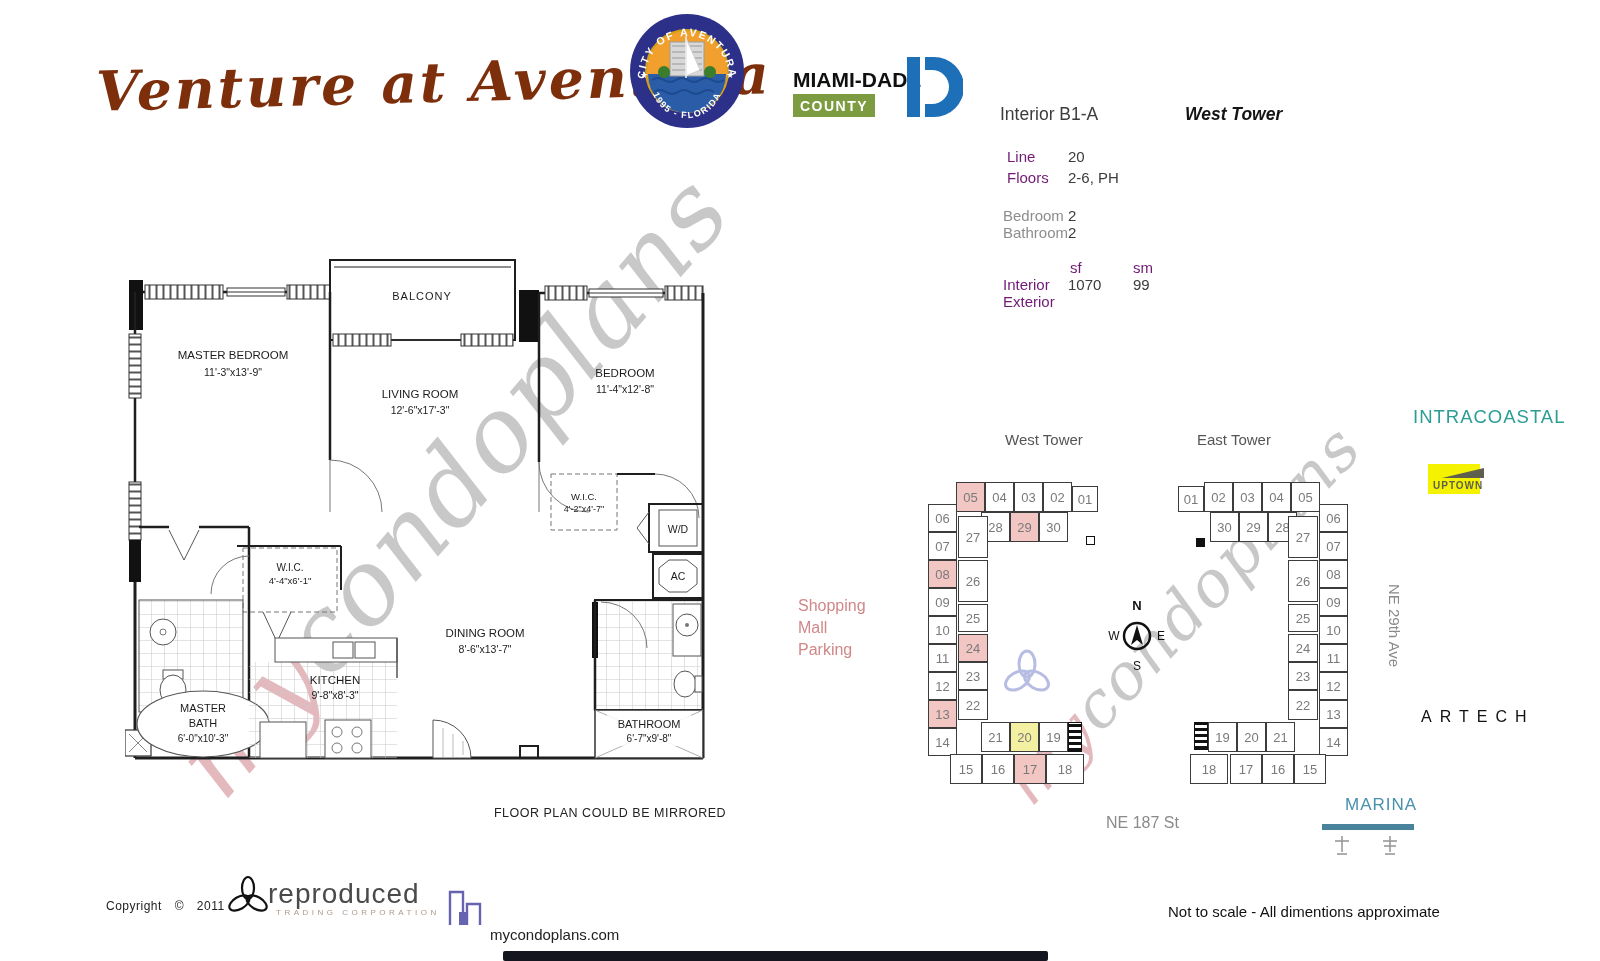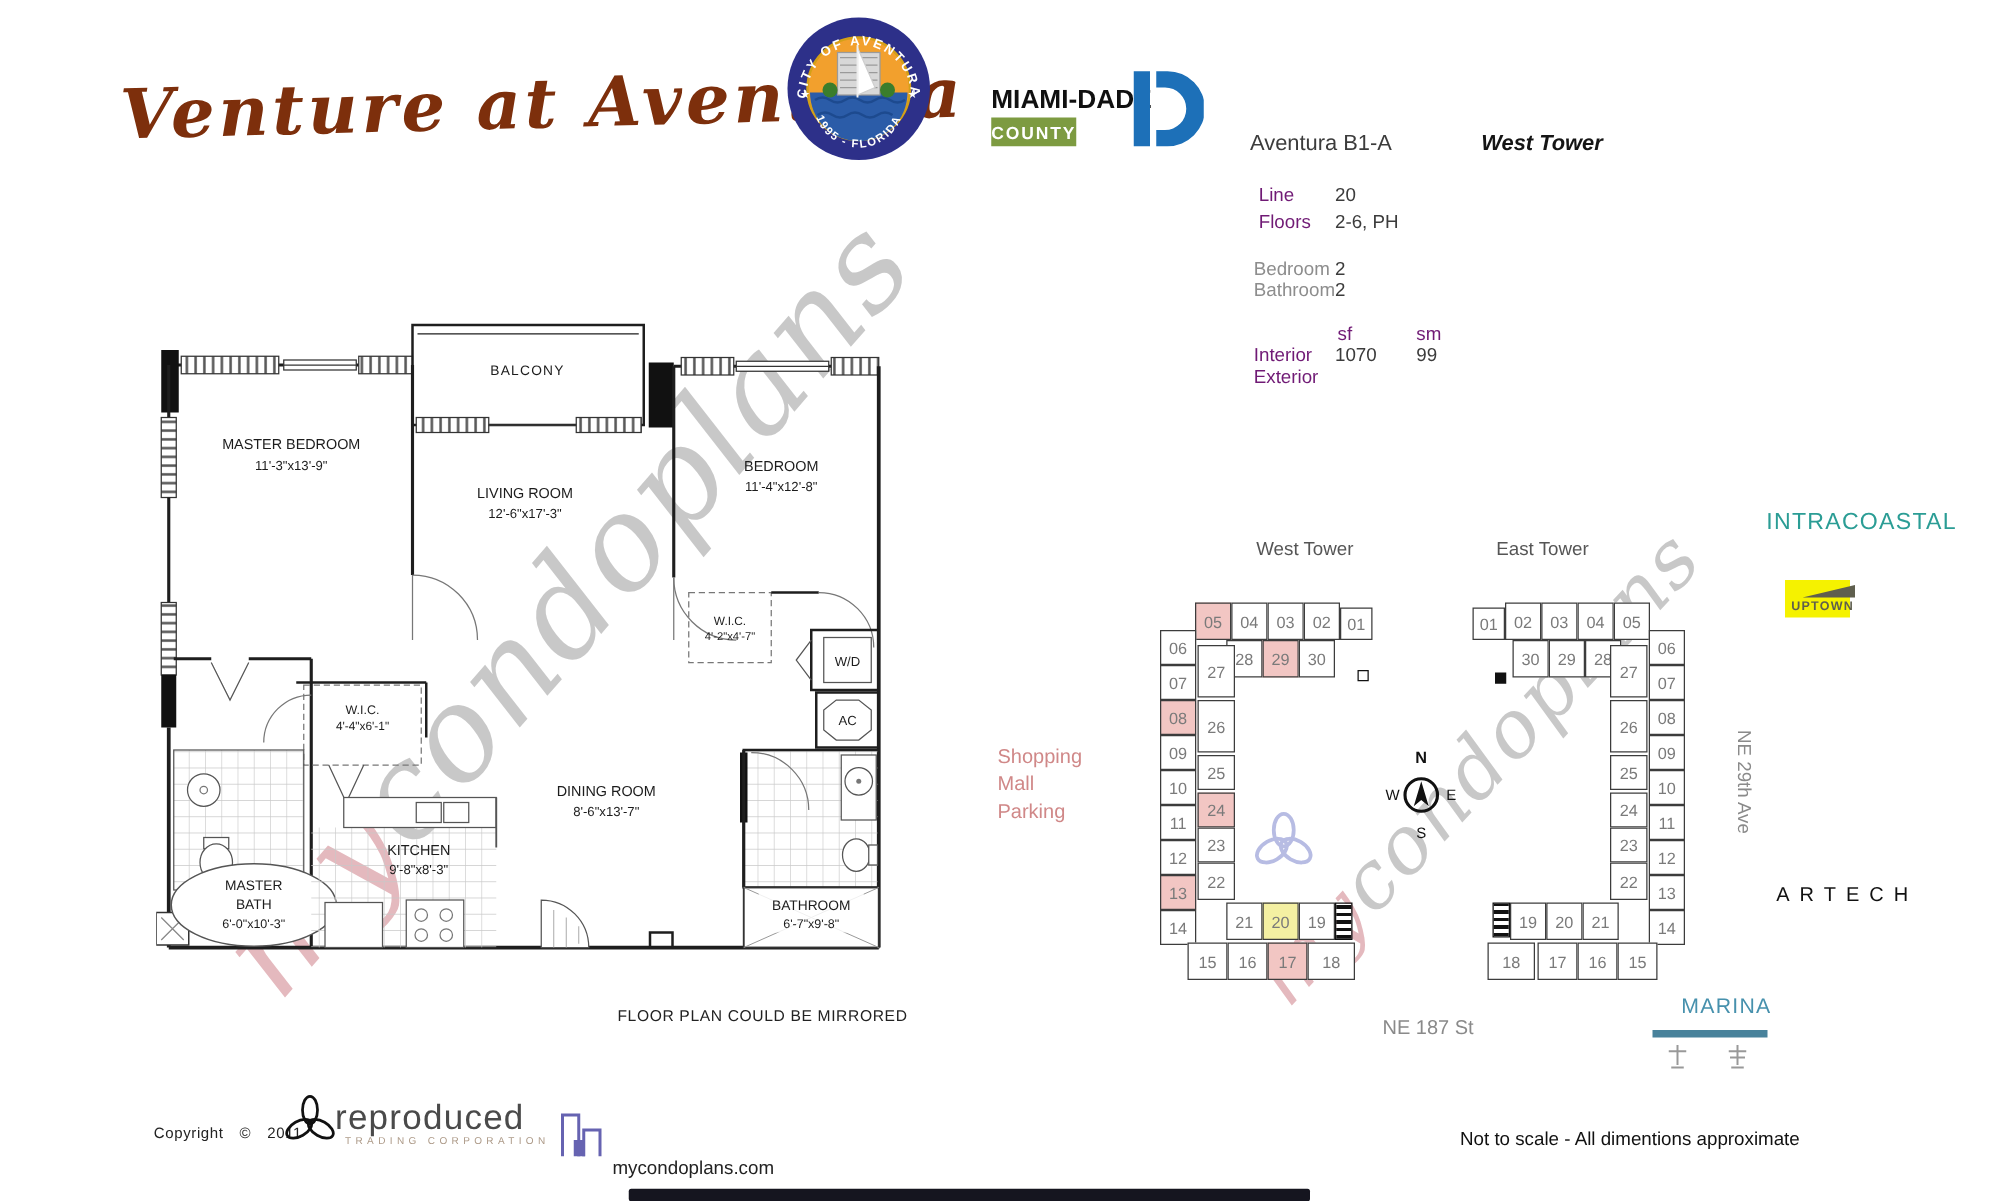--- a/index.html
+++ b/index.html
@@ -3,21 +3,21 @@
 <meta charset="utf-8">
 <style>
   html,body{margin:0;padding:0;background:#888;}
   .page{position:relative;width:1600px;height:961px;background:#fff;overflow:hidden;
         font-family:"Liberation Sans",sans-serif;margin:0 auto;}
   .abs{position:absolute;}
   
   .title{left:96px;top:50px;font-family:"DejaVu Serif",serif;font-style:italic;font-weight:bold;
          font-size:55px;color:#7d2f0c;letter-spacing:3px;transform:rotate(-1.5deg);white-space:nowrap;}
   .md-name{left:793px;top:68px;font-size:21px;font-weight:900;color:#101010;letter-spacing:0;}
-  .md-county{left:793px;top:94px;width:68px;height:23px;background:#7d9b41;color:#fff;
+  .md-county{left:793px;top:94px;width:82px;height:23px;background:#7d9b41;color:#fff;
              font-size:14px;font-weight:bold;letter-spacing:1.5px;display:flex;align-items:center;justify-content:center;}
   
   .res-label{font-size:15px;color:#701a75;}
   .res-label.dim{color:#8d8d8d;}
   .res-val{font-size:15px;color:#3c3c3c;}
   .res-title{font-size:17.5px;color:#3c3c3c;}
   .res-tower{font-size:17.5px;color:#151515;font-style:italic;font-weight:bold;}
   
   .wm-mls{left:6px;top:448px;font-size:26px;color:#b3b3b3;letter-spacing:1px;}
   .wm-script{font-family:"DejaVu Serif",serif;font-style:italic;white-space:nowrap;
@@ -41,21 +41,21 @@
   .lbl-shopping{left:798px;top:595px;font-size:16px;color:#d08888;line-height:22px;}
   .lbl-ne187{left:1106px;top:814px;font-size:16px;color:#8a8a8a;}
   .lbl-ne29{left:1386px;top:584px;font-size:15px;color:#8a8a8a;writing-mode:vertical-rl;}
   .lbl-intra{left:1413px;top:406px;font-size:18.5px;color:#2b9d95;letter-spacing:1px;}
   .lbl-artech{left:1421px;top:708px;font-size:16px;color:#111;letter-spacing:8px;font-weight:500;}
   .lbl-marina{left:1345px;top:795px;font-size:17px;color:#4791ad;letter-spacing:1px;}
   .marina-bar{left:1322px;top:824px;width:92px;height:6px;background:#48829b;}
   .uptown{left:1428px;top:464px;width:52px;height:30px;background:#f5f200;}
   .uptown-txt{position:absolute;left:5px;bottom:3px;font-size:10px;font-weight:900;color:#5f5f4e;letter-spacing:1px;}
   
-  .ft-copy{left:123px;top:899px;font-size:12px;color:#222;word-spacing:9px;letter-spacing:.5px;}
+  .ft-copy{left:106px;top:899px;font-size:12px;color:#222;word-spacing:9px;letter-spacing:.5px;}
   .ft-ren{left:268px;top:878px;font-size:28px;color:#4a4a4a;letter-spacing:1px;}
   .ft-ren-sub{left:276px;top:908px;font-size:8px;color:#ad9a88;letter-spacing:3.5px;}
   .ft-mcp{left:490px;top:902px;font-size:15px;color:#222;margin-top:24px;}
   .ft-usage{left:622px;top:902px;font-size:15px;color:#111;}
   .ft-scale{left:1168px;top:903px;font-size:15px;color:#111;}
   .ft-bar{left:503px;top:951px;width:545px;height:10px;background:#15151f;border-radius:2px;}
   svg text{font-family:"Liberation Sans",sans-serif;}
 </style>
 </head>
 <body>
@@ -90,21 +90,21 @@
     <text x="98" y="66" font-size="9" fill="#fff">★</text>
   </svg>
 
   <div class="abs md-name">MIAMI-DADE</div>
   <div class="abs md-county">COUNTY</div>
   <svg class="abs" style="left:905px;top:55px" width="58" height="64" viewBox="0 0 58 64">
     <rect x="2" y="2" width="13" height="60" fill="#1d70b8"></rect>
     <path fill-rule="evenodd" fill="#1d70b8" d="M20,2 h9 a30,30 0 0 1 0,60 h-9 v-13 h7 a17,17 0 0 0 0,-34 h-7 z"></path>
   </svg>
 
-  <div class="abs res-title" style="left:1000px;top:104px">Aventura B1-A</div>
+  <div class="abs res-title" style="left:1000px;top:104px">Interior B1-A</div>
   <div class="abs res-tower" style="left:1185px;top:104px">West Tower</div>
   <div class="abs res-label" style="left:1007px;top:148px">Line</div>
   <div class="abs res-val" style="left:1068px;top:148px">20</div>
   <div class="abs res-label" style="left:1007px;top:169px">Floors</div>
   <div class="abs res-val" style="left:1068px;top:169px">2-6, PH</div>
   <div class="abs res-label dim" style="left:1003px;top:207px">Bedroom</div>
   <div class="abs res-val" style="left:1068px;top:207px">2</div>
   <div class="abs res-label dim" style="left:1003px;top:224px">Bathroom</div>
   <div class="abs res-val" style="left:1068px;top:224px">2</div>
   <div class="abs res-label" style="left:1070px;top:259px">sf</div>

